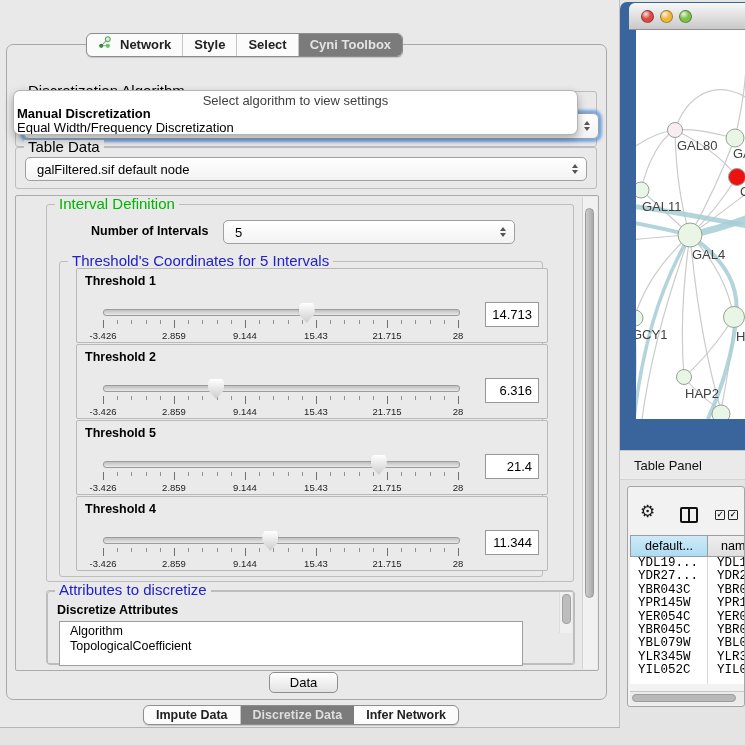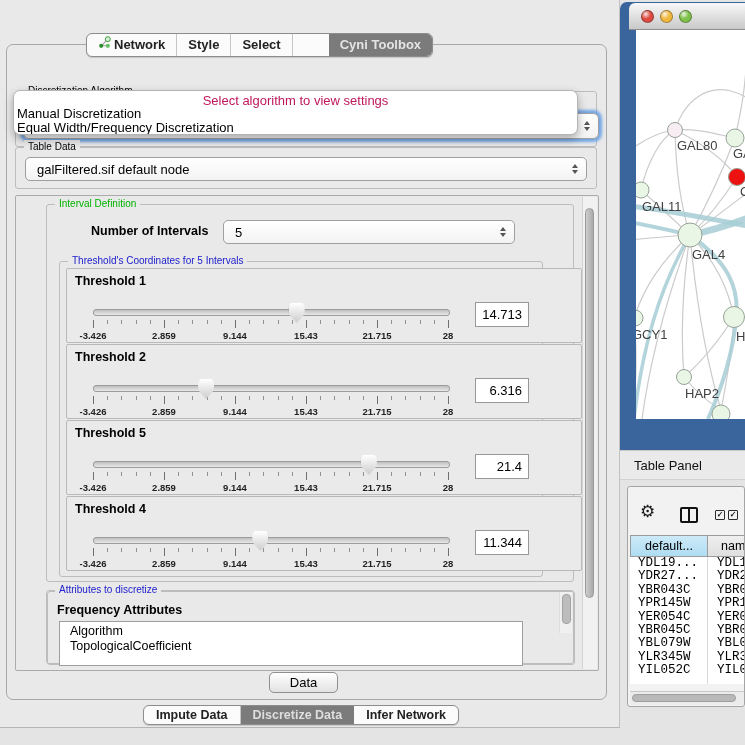--- a/index.html
+++ b/index.html
@@ -12,35 +12,35 @@
   #cp-titlebar{position:absolute;left:0;top:0;width:100%;height:22px;
                background:linear-gradient(#f4f4f4,#dedede);border-bottom:1px solid #bdbdbd;box-sizing:border-box;}
   #cp-title{position:absolute;left:8px;top:0;line-height:21px;font-size:13px;color:#111;}
   #cp-float{position:absolute;right:27px;top:6px;width:9px;height:9px;border:1.5px solid #222;border-radius:1px;}
   #cp-close{position:absolute;right:7px;top:2px;font-size:13px;font-weight:700;color:#111;line-height:18px;}
 
   
   .tab-pill{position:absolute;display:flex;border:1px solid #8d8d8d;border-radius:6px;background:#fbfbfb;
             overflow:hidden;box-shadow:0 1px 1px rgba(0,0,0,.15);}
   #cp-tabbar{left:86px;top:33px;height:22px;z-index:5;}
-  .cp-tab{display:flex;align-items:center;gap:3px;padding:0 11px;font-size:13px;font-weight:700;color:#222;
+  .cp-tab{display:flex;align-items:center;gap:9px;padding:0 11px;font-size:13px;font-weight:700;color:#222;
           border-right:1px solid #c6c6c6;line-height:22px;white-space:nowrap;}
   .cp-tab:last-child{border-right:none;}
-  .cp-tab.sel{background:#7b7b7b;color:#e4e4e4;border-right:none;margin-left:36px;}
+  .cp-tab.sel{background:#7b7b7b;color:#e4e4e4;border-right:none;}
   #cp-bottombar{left:143px;top:705px;height:18px;}
   .b-tab{padding:0 12px;font-size:12.5px;font-weight:700;color:#222;line-height:18px;border-right:1px solid #c6c6c6;white-space:nowrap;}
   .b-tab:last-child{border-right:none;}
   .b-tab.sel{background:#7b7b7b;color:#dedede;border-right:none;}
 
   
   #cp-content{position:absolute;left:6px;top:44px;width:601px;height:656px;background:#e9e9e9;
               border:1px solid #a8a8a8;border-radius:7px;box-sizing:border-box;}
 
   .grp{position:absolute;border:1px solid #bdbdbd;border-radius:3px;box-sizing:border-box;}
-  .legend{position:absolute;top:-8px;left:8px;background:#e9e9e9;padding:0 4px;font-size:10px;line-height:14px;white-space:nowrap;}
+  .legend{position:absolute;top:-8px;left:8px;background:#e9e9e9;padding:0 4px;font-size:15px;line-height:14px;white-space:nowrap;}
   .legend.green{color:#00b400;}
   .legend.blue{color:#2020cc;}
 
   .combo{position:absolute;background:linear-gradient(#ffffff,#f3f3f3);border:1px solid #9f9f9f;border-radius:5px;
          font-size:13px;box-sizing:border-box;}
   .combo .cval{position:absolute;left:11px;top:0;line-height:22px;}
   .spin{position:absolute;right:8px;top:50%;transform:translateY(-50%);display:flex;flex-direction:column;gap:2px;}
   .spin i{display:block;width:0;height:0;border-left:3.5px solid transparent;border-right:3.5px solid transparent;}
   .spin .up{border-bottom:4px solid #555;}
   .spin .dn{border-top:4px solid #555;}
@@ -57,53 +57,53 @@
   .vscroll{position:absolute;right:1px;top:1px;width:14px;height:472px;background:#f1f1f1;border-left:1px solid #d4d4d4;}
   .vthumb{position:absolute;left:2px;width:9px;border-radius:5px;background:linear-gradient(90deg,#cdcdcd,#aaaaaa);
           border:1px solid #9a9a9a;box-sizing:border-box;}
 
   #interval-group{left:30px;top:8px;width:528px;height:378px;}
   #noi-label{position:absolute;left:44px;top:19px;font-size:12.5px;font-weight:700;}
   #noi-combo{left:176px;top:15px;width:292px;height:24px;}
   #noi-combo .cval{line-height:24px;}
 
   #thr-group{left:12px;top:56px;width:484px;height:316px;}
-  .thr-box{position:absolute;left:6px;width:470px;height:73px;border:1px solid #b9b9b9;border-radius:2px;background:#eaeaea;padding-left:44px;}
+  .thr-box{position:absolute;left:16px;width:470px;height:73px;border:1px solid #b9b9b9;border-radius:2px;background:#eaeaea;}
   .thr-label{position:absolute;left:8px;top:5px;font-size:12.5px;font-weight:700;}
   .thr-track{position:absolute;left:26px;top:40px;width:355px;height:5px;border:1px solid #9c9c9c;border-radius:3px;
              background:linear-gradient(#bfbfbf,#e9e9e9);box-sizing:content-box;}
   .thr-thumb{position:absolute;top:34px;width:16px;height:20px;background:linear-gradient(#ffffff,#cccccc);
              clip-path:polygon(14% 0,86% 0,100% 18%,100% 55%,50% 100%,0 55%,0 18%);
              filter:drop-shadow(0 0 1px #777);}
   .thr-ticks{position:absolute;left:26px;top:51px;width:356px;height:8px;}
   .tick{position:absolute;top:0;width:1px;height:4px;background:#909090;}
   .tick.major{height:8px;background:#707070;}
   .thr-ticklabels{position:absolute;left:26px;top:61px;width:356px;height:10px;}
-  .ticklab{position:absolute;transform:translateX(-50%);font-size:9.5px;font-weight:700;color:#222;white-space:nowrap;}
+  .ticklab{position:absolute;transform:translateX(-50%);font-size:9.5px;font-weight:400;color:#222;white-space:nowrap;}
   .thr-val{position:absolute;left:408px;top:33px;width:54px;height:25px;background:#fff;border:1px solid #989898;
            font-size:13px;line-height:23px;text-align:right;padding-right:6px;box-sizing:border-box;}
 
   #attrs-group{left:30px;top:394px;width:528px;height:74px;}
   #attrs-title{position:absolute;left:10px;top:12px;font-size:12.5px;font-weight:700;}
   #attrs-list{position:absolute;left:12px;top:30px;width:464px;height:45px;background:#fff;border:1px solid #9e9e9e;
               overflow:hidden;box-sizing:border-box;}
   .attr-item{font-size:12.5px;line-height:15px;padding-left:10px;white-space:nowrap;}
   #attrs-list .attr-item:first-child{margin-top:2px;}
   #attrs-scroll{position:absolute;right:1px;top:1px;width:12px;height:41px;background:#f0f0f0;border-left:1px solid #ddd;}
   #attrs-thumb{position:absolute;left:2px;top:2px;width:7px;height:28px;border-radius:4px;background:#bdbdbd;border:1px solid #a2a2a2;}
 
   #apply-btn{position:absolute;left:262px;top:627px;width:69px;height:21px;border:1px solid #8f8f8f;border-radius:5px;
              background:linear-gradient(#ffffff,#e2e2e2);font-size:13px;text-align:center;line-height:20px;box-sizing:border-box;}
 
   
   #algo-popup{position:absolute;left:13px;top:90px;width:565px;height:45px;background:#fff;border:1px solid #b4b4b4;
               border-radius:7px;box-shadow:0 4px 10px rgba(0,0,0,.3);z-index:50;box-sizing:border-box;overflow:hidden;}
-  .pop-placeholder{font-size:13px;color:#be185d;text-align:center;height:14px;padding-top:2px;}
+  .pop-placeholder{font-size:13px;color:#404040;text-align:center;height:14px;padding-top:2px;}
   .pop-item{font-size:13px;color:#000;padding-left:3px;height:14px;line-height:14px;white-space:nowrap;}
-  .pop-item.strong{font-weight:400;}
+  .pop-item.strong{font-weight:700;}
 
   
   #net-frame{position:absolute;left:620px;top:2px;width:125px;height:448px;background:#3a659c;border-radius:7px 0 0 0;}
   #net-titlebar{position:absolute;left:629px;top:3px;width:116px;height:27px;background:linear-gradient(#f8f8f8,#c9c9c9);
                 border-radius:6px 0 0 0;border-bottom:1px solid #8f8f8f;box-sizing:border-box;}
   #traffic{position:absolute;left:12px;top:7px;display:flex;gap:6px;}
   .light{width:13px;height:13px;border-radius:50%;border:1px solid rgba(0,0,0,.35);box-sizing:border-box;
          background-image:radial-gradient(circle at 35% 28%, rgba(255,255,255,.85) 0%, rgba(255,255,255,0) 45%);}
   #net-canvas{position:absolute;left:636px;top:30px;width:109px;height:389px;background:#fff;overflow:hidden;}
   #net-canvas svg{display:block;}
@@ -349,21 +349,21 @@
                   <div class="thr-val">11.344</div>
                 </div>
               </div>
           </div>
 
           <div id="attrs-group" class="grp" style="left:0;top:386px;"></div>
         </div>
 
         <div id="attrs-group" class="grp">
           <span class="legend blue">Attributes to discretize</span>
-          <span id="attrs-title">Frequency Attributes</span>
+          <span id="attrs-title">Discretize Attributes</span>
           <div id="attrs-list">
               <div class="attr-item">Algorithm</div>
               <div class="attr-item">TopologicalCoefficient</div>
             </div>
           <div id="attrs-scroll">
             <div id="attrs-thumb"></div>
           </div>
         </div>
 
       </div>

